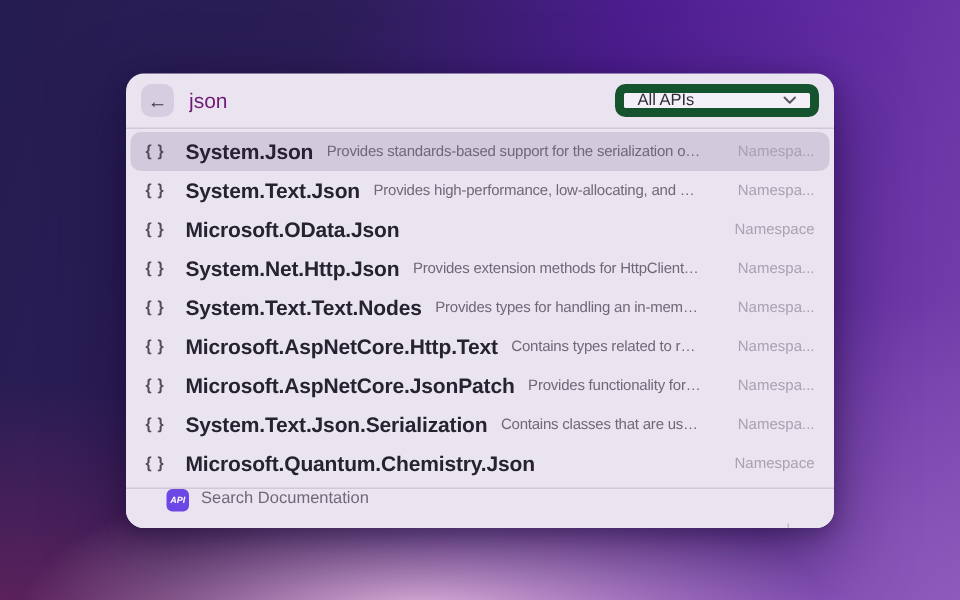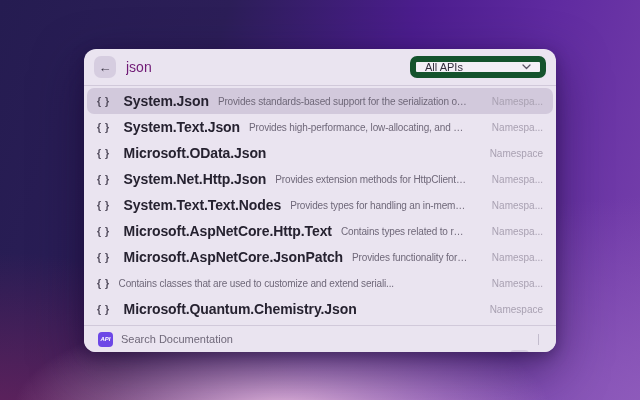--- a/index.html
+++ b/index.html
@@ -49,21 +49,21 @@
     white-space: nowrap; flex: none; letter-spacing: -0.1px;
   }
   .desc {
     margin-left: 9px; font-size: 10px; color: #6f6879; letter-spacing: -0.15px;
     white-space: nowrap; overflow: hidden; text-overflow: ellipsis; flex: 1; min-width: 0;
   }
   .desc:empty { margin-left: 0; }
   .type { margin-left: 24px; font-size: 10px; color: #a9a1b2; flex: none; white-space: nowrap; }
   .footer {
     flex: none; height: 26px; border-top: 1px solid rgba(80,60,105,0.16);
-    display: flex; align-items: center; padding: 0 14px; background: #eae4f0;
+    display: flex; align-items: flex-start; padding: 0 27px; background: #eae4f0;
   }
   .app-icon {
     width: 15px; height: 15px; border-radius: 4px; background: #6c47e6;
     color: #fff; font-size: 6px; font-weight: 700; font-style: italic;
     display: flex; align-items: center; justify-content: center; flex: none;
   }
   .app-label { margin-left: 8px; font-size: 11px; color: #6f6879; }
   .footer-right { margin-left: auto; display: flex; align-items: center; gap: 6px; }
   .action-group { display: flex; align-items: center; gap: 6px; cursor: default; margin-top: 39px; }
   .action-label { font-size: 11px; font-weight: 700; color: #2a2533; }
@@ -142,20 +142,21 @@
 
   <div class="row">
     <span class="braces">{ }</span>
     <span class="title">Microsoft.AspNetCore.JsonPatch</span>
     <span class="desc">Provides functionality for handling JSON Patch requests in...</span>
     <span class="type">Namespa...</span>
   </div>
 
   <div class="row">
     <span class="braces">{ }</span>
+    <span class="title">System.Text.Json.Serialization</span>
     <span class="desc">Contains classes that are used to customize and extend seriali...</span>
     <span class="type">Namespa...</span>
   </div>
 
   <div class="row">
     <span class="braces">{ }</span>
     <span class="title">Microsoft.Quantum.Chemistry.Json</span>
     <span class="desc"></span>
     <span class="type">Namespace</span>
   </div>

